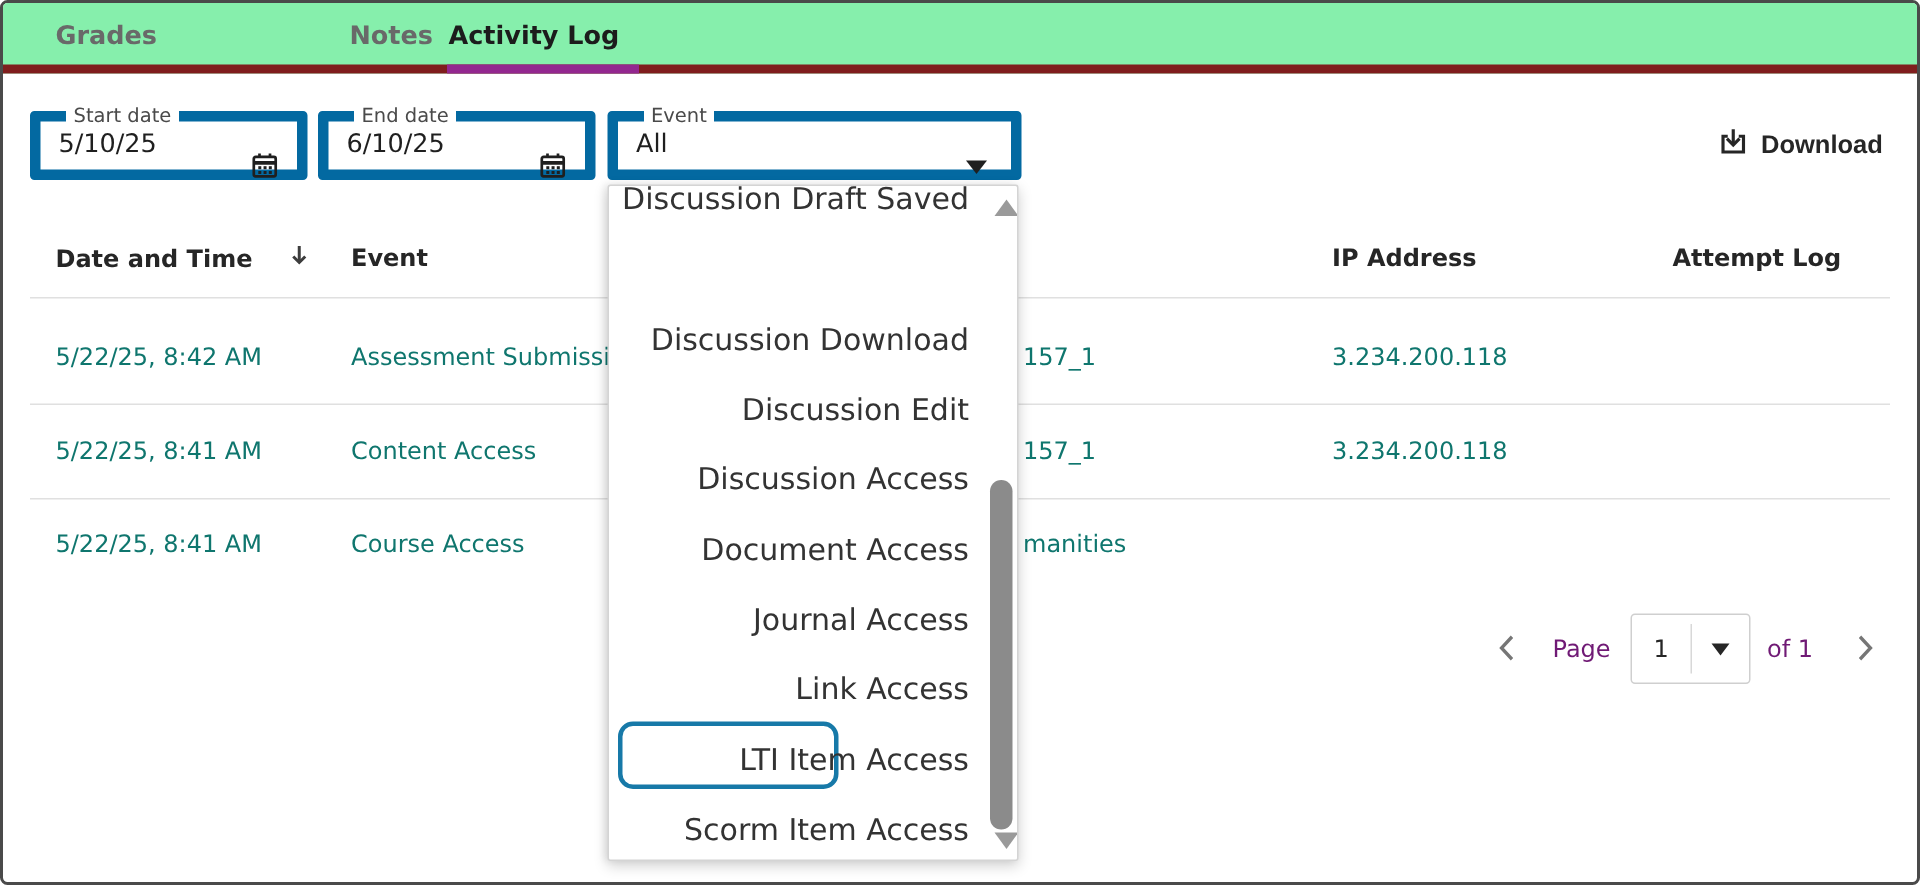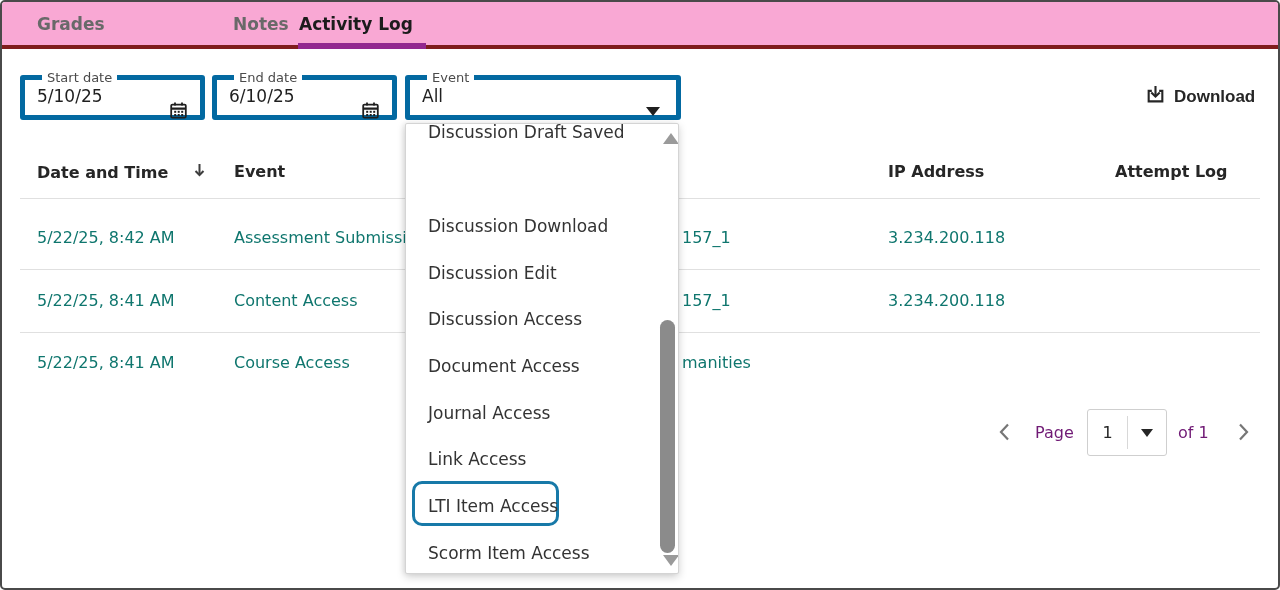--- a/index.html
+++ b/index.html
@@ -6,29 +6,29 @@
   html,body { background:#fff; }
   body { font-family:"DejaVu Sans","Liberation Sans",sans-serif; }
 
   .screen{
     position:relative; width:1280px; height:590px; background:#fff;
     border:2px solid #4a4a4a; border-radius:5px; overflow:hidden;
   }
 
   
   .tabbar{ position:absolute; left:0; top:0; width:100%; height:47px;
-           border-bottom:4px solid #7f1d1d; background:#f9a8d4; }
+           border-bottom:6px solid #7f1d1d; background:#86efac; }
   .tab{ position:absolute; top:0; height:47px; line-height:45px;
         font-size:17px; font-weight:600; color:#696969; cursor:pointer; }
   .tab.active{ color:#1c1c1c; font-weight:700; }
   .tab-underline{ position:absolute; left:296px; top:41px; width:128px; height:6px;
                   background:#93278f; }
 
   
-  fieldset.filter{ position:absolute; top:68px; height:50px; border:5px solid #0369a1;
+  fieldset.filter{ position:absolute; top:68px; height:50px; border:7px solid #0369a1;
                    border-radius:3px; padding:0 12px; background:#fff; }
   fieldset.filter legend{ font-size:13px; color:#4a4a4a; padding:0 5px; margin-left:5px; }
   .filter-value{ font-size:17px; color:#1f1f1f; margin-top:1px; }
   .field-icon{ position:absolute; right:12px; top:16px; cursor:pointer; }
   .caret{ position:absolute; right:16px; top:22px; width:0; height:0;
           border-left:7px solid transparent; border-right:7px solid transparent;
           border-top:9px solid #1f1f1f; cursor:pointer; }
 
   
   .download{ position:absolute; left:1143px; top:80px; height:30px;
@@ -52,22 +52,22 @@
   .page-box .pcaret{ margin-left:13px; width:0; height:0;
           border-left:6px solid transparent; border-right:6px solid transparent;
           border-top:8px solid #262626; }
 
   
   .dd-panel{ position:absolute; left:403px; top:121px; width:274px; height:451px;
              background:#fff; border:1px solid #d4d4d4; border-radius:2px;
              box-shadow:0 3px 9px rgba(0,0,0,.18), -2px 0 5px rgba(0,0,0,.06);
              overflow:hidden; z-index:5; }
   .dd-item{ position:absolute; left:0; width:240px; height:24px; line-height:24px;
-            padding-left:22px; font-size:17px; color:#333; cursor:pointer;
-            white-space:nowrap; }
+            padding-left:5px; font-size:20px; color:#333; cursor:pointer;
+            white-space:nowrap;text-align:right; }
   .dd-hilite{ position:absolute; left:6px; top:357px; width:147px; height:45px;
               border:3px solid #1779a8; border-radius:10px; }
   .sb-thumb{ position:absolute; left:254px; top:196px; width:15px; height:233px;
              background:#8b8b8b; border-radius:8px; cursor:pointer; }
   .sb-up{ position:absolute; left:257px; top:9px; width:0; height:0; cursor:pointer;
           border-left:8px solid transparent; border-right:8px solid transparent;
           border-bottom:11px solid #9a9a9a; }
   .sb-down{ position:absolute; left:257px; top:431px; width:0; height:0; cursor:pointer;
           border-left:8px solid transparent; border-right:8px solid transparent;
           border-top:11px solid #9a9a9a; }

